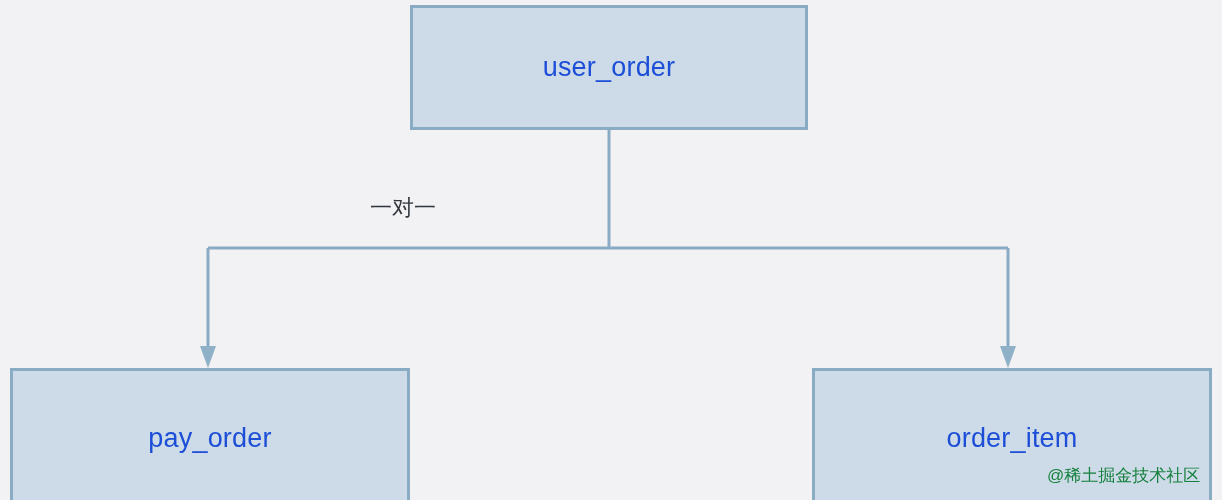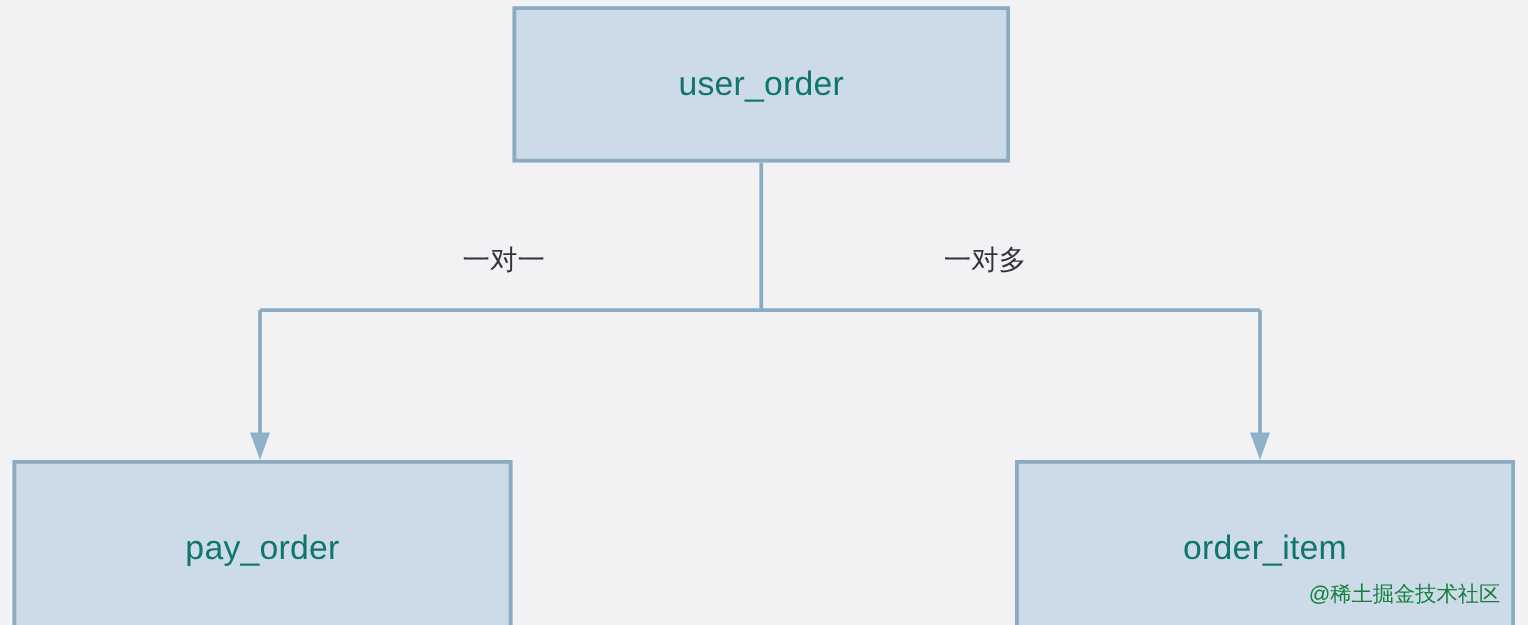--- a/index.html
+++ b/index.html
@@ -31,21 +31,21 @@
     box-sizing: border-box;
     background: #ccdbe7;
     border: 3px solid #8aabc4;
     display: flex;
     align-items: center;
     justify-content: center;
     z-index: 3;
   }
   .node-label {
     font-size: 27px;
-    color: #0f766e;
+    color: #1d4ed8;
     letter-spacing: 0.2px;
     font-weight: 400;
     white-space: nowrap;
   }
   #node-user-order {
     left: 410px;
     top: 5px;
     width: 398px;
     height: 125px;
   }
@@ -113,17 +113,16 @@
   <div class="node" id="node-pay-order">
     <span class="node-label">pay_order</span>
   </div>
 
   <div class="node" id="node-order-item">
     <span class="node-label">order_item</span>
   </div>
 
   <div class="edge-label" id="edge-label-one-to-one">一对一</div>
 
-  <div class="edge-label" id="edge-label-one-to-many">一对多</div>
 
   <div class="watermark">@稀土掘金技术社区</div>
 
 </div>
 
 </body></html>

